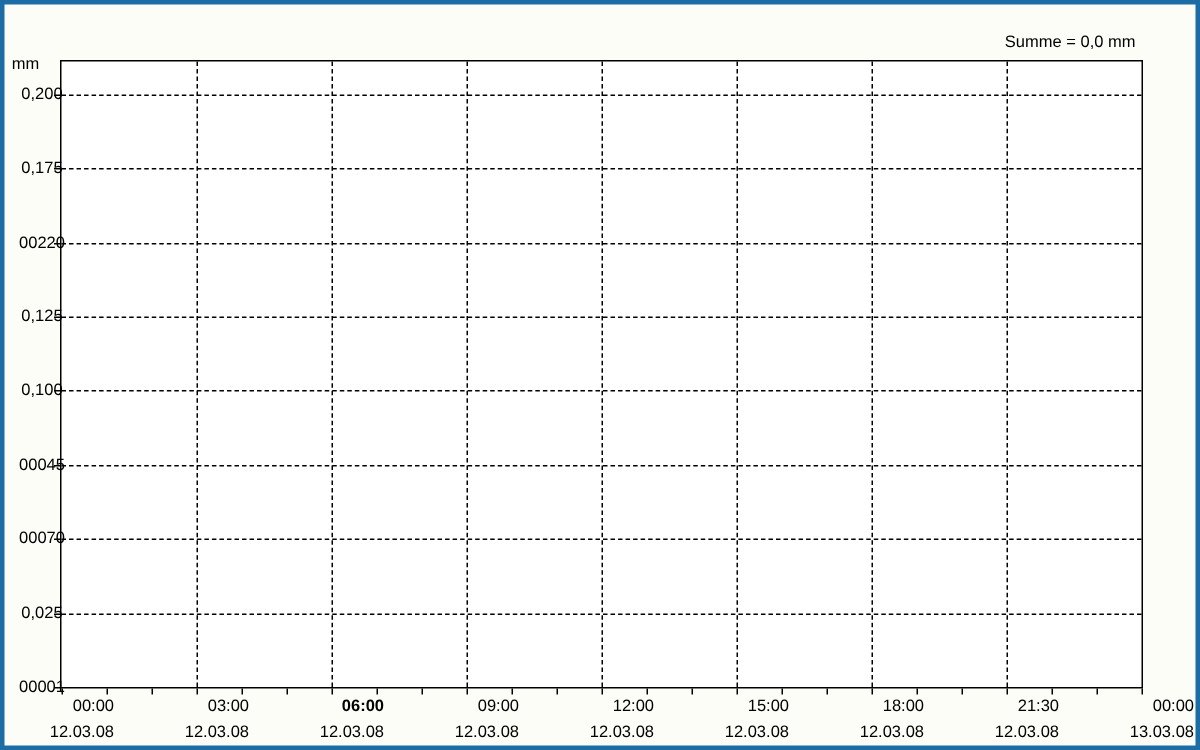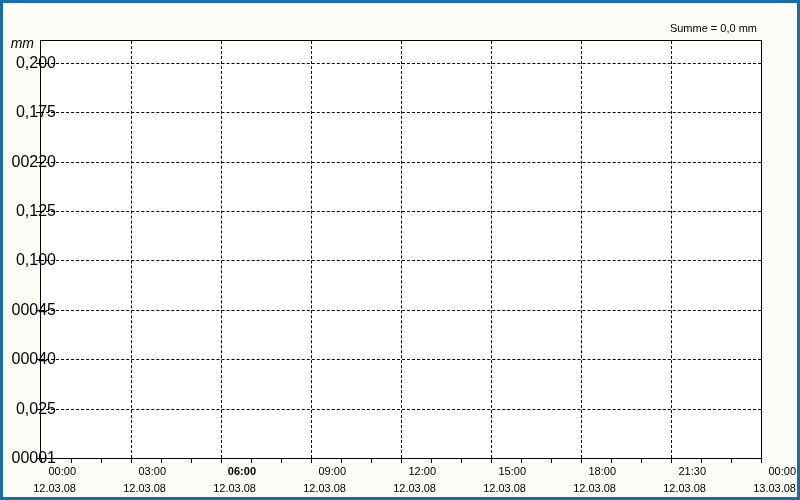--- a/index.html
+++ b/index.html
@@ -44,22 +44,22 @@
     letter-spacing:0px;
     white-space:nowrap;
   }
   .summe{
     position:absolute;top:22px;right:43px;
     font-size:11px;line-height:13px;color:var(--text);
     white-space:nowrap;
   }
   .y-unit{
     position:absolute;top:37px;left:0;width:34px;
-    text-align:right;
-    font-size:14px;line-height:13px;color:var(--text);font-style:italic;
+    text-align:center;
+    font-size:11px;line-height:13px;color:var(--text);
   }
   .plot{
     position:absolute;left:40px;top:40px;width:722px;height:419px;
     box-sizing:border-box;
     border:1px solid var(--grid);
     background:var(--plot-bg);
   }
   .hgrid{
     position:absolute;height:0;
     border-top:1px dashed var(--grid);
@@ -68,22 +68,22 @@
     position:absolute;width:0;
     border-left:1px dashed var(--grid);
   }
   .ytick{
     position:absolute;width:4px;height:1px;background:var(--grid);
   }
   .xtick{
     position:absolute;width:1px;height:4px;background:var(--grid);
   }
   .ylab{
-    position:absolute;left:0;width:56px;text-align:right;
-    font-size:16px;line-height:12px;color:var(--text);
+    position:absolute;left:0;width:56px;text-align:center;
+    font-size:11px;line-height:12px;color:var(--text);
     white-space:nowrap;
   }
   .xtime,.xdate{
     position:absolute;width:70px;text-align:right;
     font-size:11px;line-height:12px;color:var(--text);
     white-space:nowrap;
   }
 </style>
 </head>
 <body>
@@ -105,21 +105,21 @@
     <div class="ytick" style="left: 36px; top: 210.962px;"></div>
     <div class="ylab" style="top: 204.962px;">0,125</div>
     <div class="hgrid" style="left: 41px; width: 720px; top: 260.37px;"></div>
     <div class="ytick" style="left: 36px; top: 260.37px;"></div>
     <div class="ylab" style="top: 254.37px;">0,100</div>
     <div class="hgrid" style="left: 41px; width: 720px; top: 309.777px;"></div>
     <div class="ytick" style="left: 36px; top: 309.777px;"></div>
     <div class="ylab" style="top: 303.777px;">00045</div>
     <div class="hgrid" style="left: 41px; width: 720px; top: 359.185px;"></div>
     <div class="ytick" style="left: 36px; top: 359.185px;"></div>
-    <div class="ylab" style="top: 353.185px;">00040</div>
+    <div class="ylab" style="top: 353.185px;">00070</div>
     <div class="hgrid" style="left: 41px; width: 720px; top: 408.592px;"></div>
     <div class="ytick" style="left: 36px; top: 408.592px;"></div>
     <div class="ylab" style="top: 402.592px;">0,025</div>
     <div class="ytick" style="left: 36px; top: 458px;"></div>
     <div class="ylab" style="top: 452px;">00001</div>
     <div class="vgrid" style="top: 41px; height: 417px; left: 131px;"></div>
     <div class="vgrid" style="top: 41px; height: 417px; left: 221px;"></div>
     <div class="vgrid" style="top: 41px; height: 417px; left: 311px;"></div>
     <div class="vgrid" style="top: 41px; height: 417px; left: 401px;"></div>
     <div class="vgrid" style="top: 41px; height: 417px; left: 491px;"></div>

